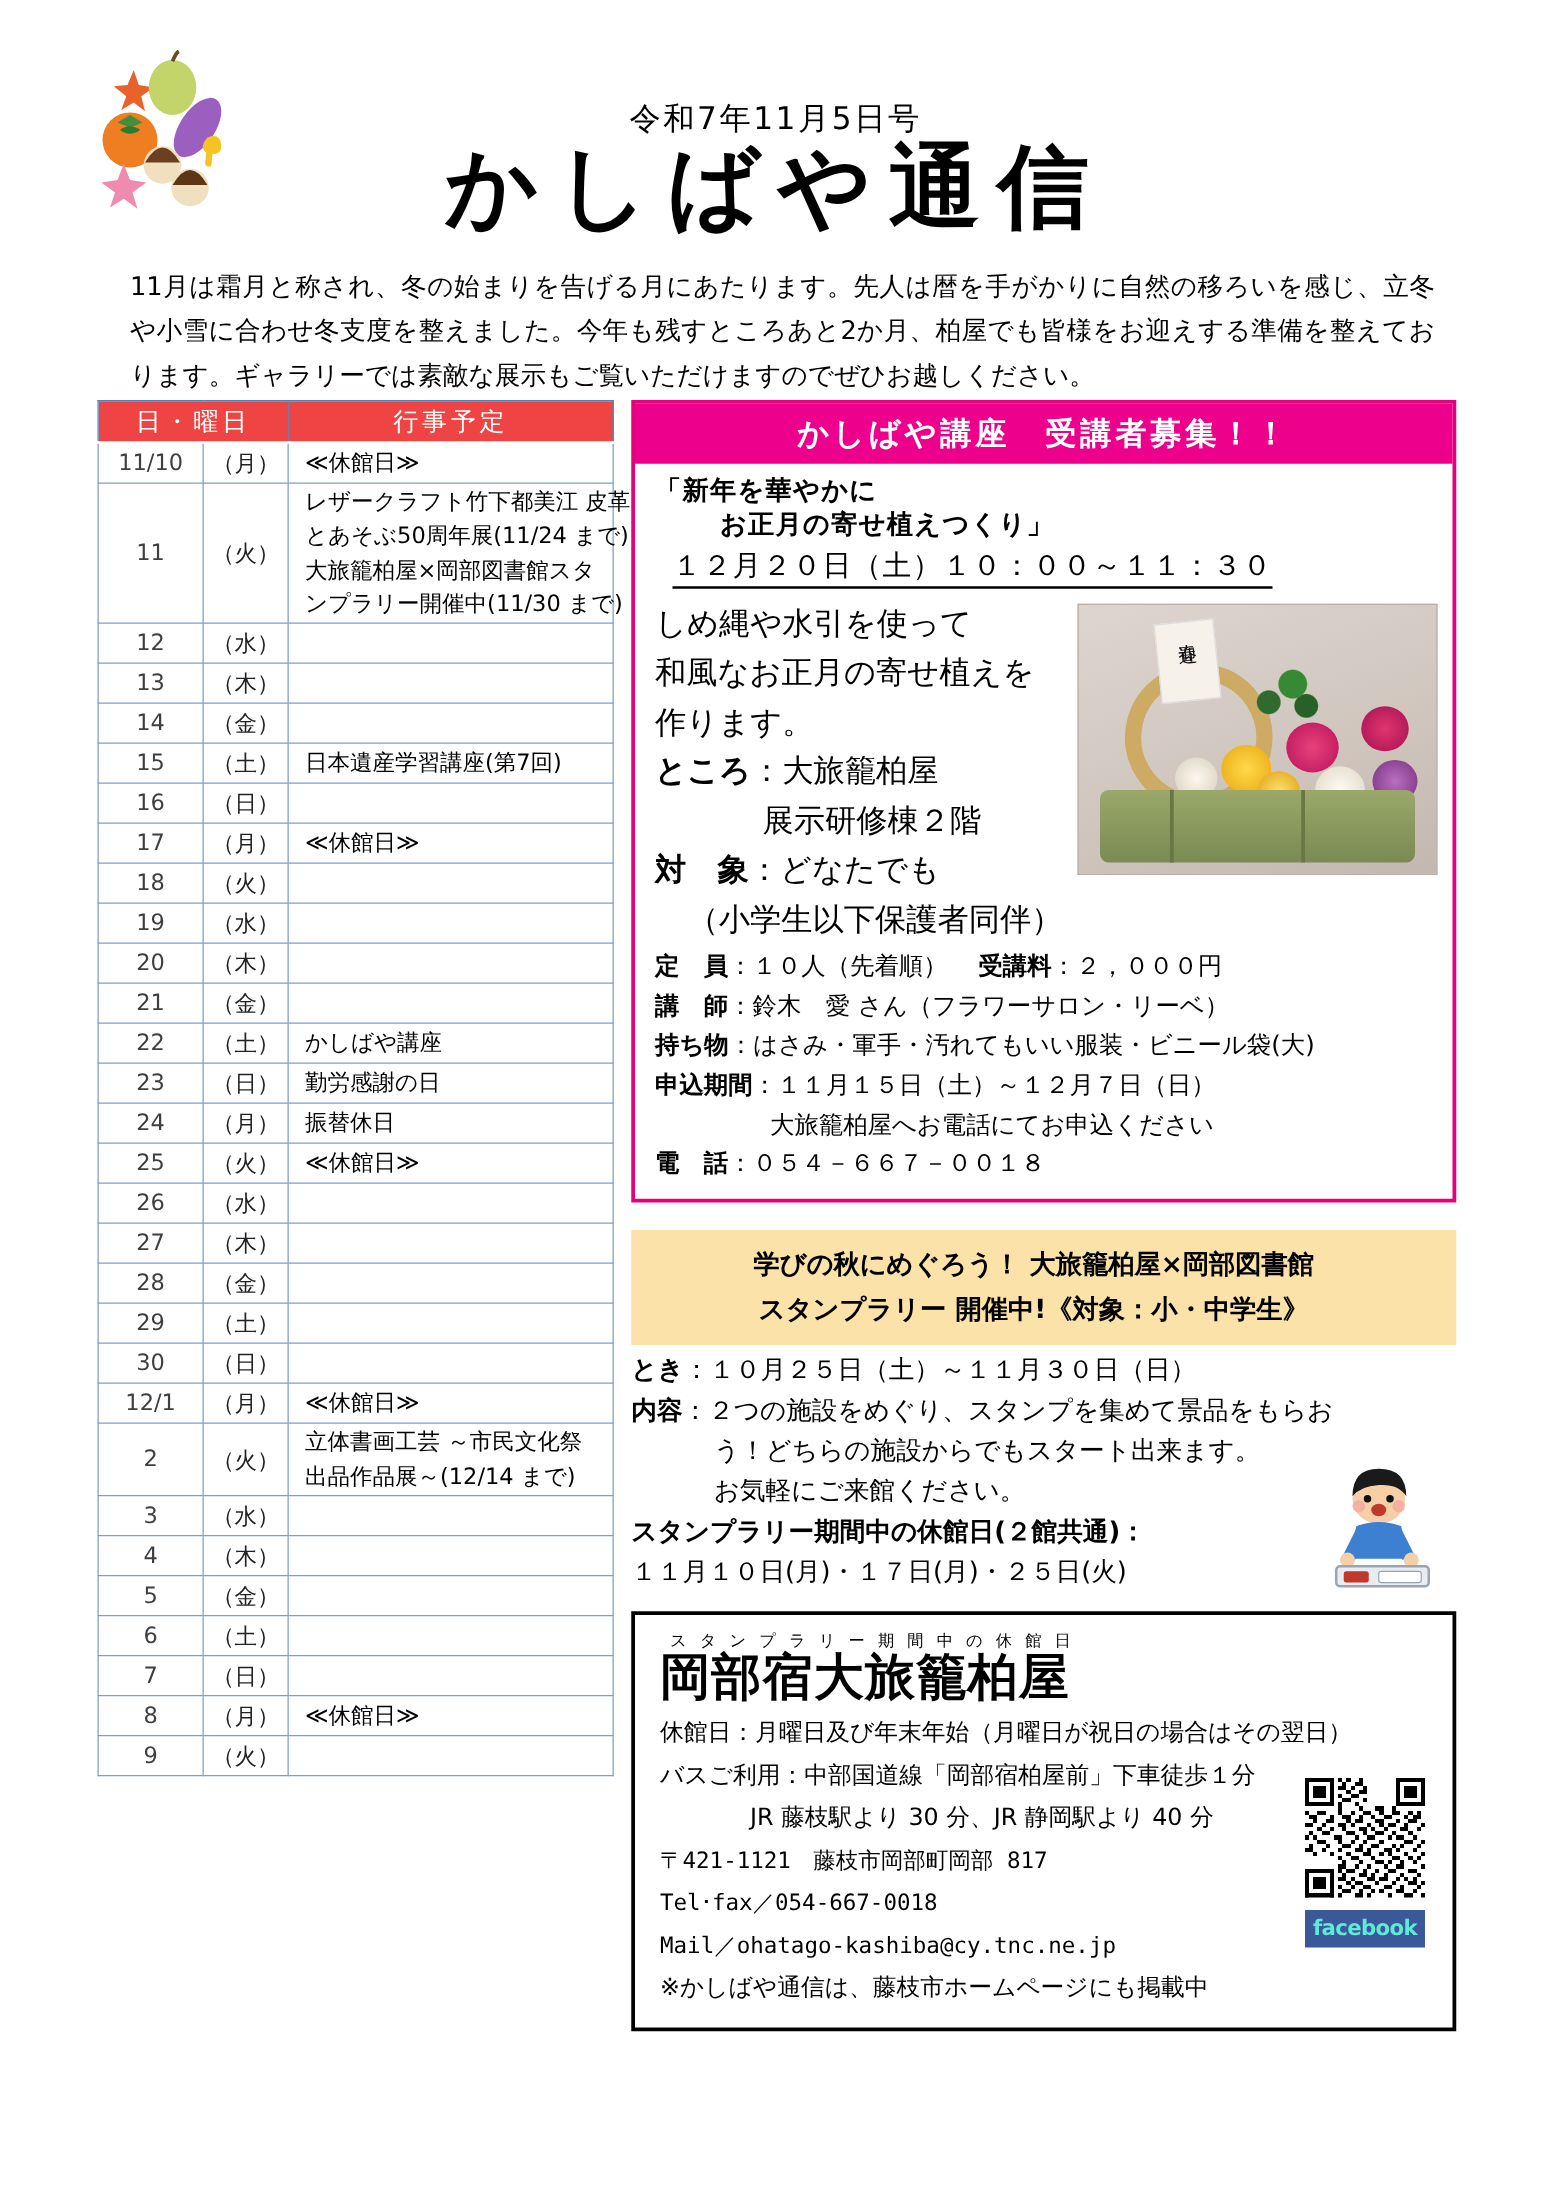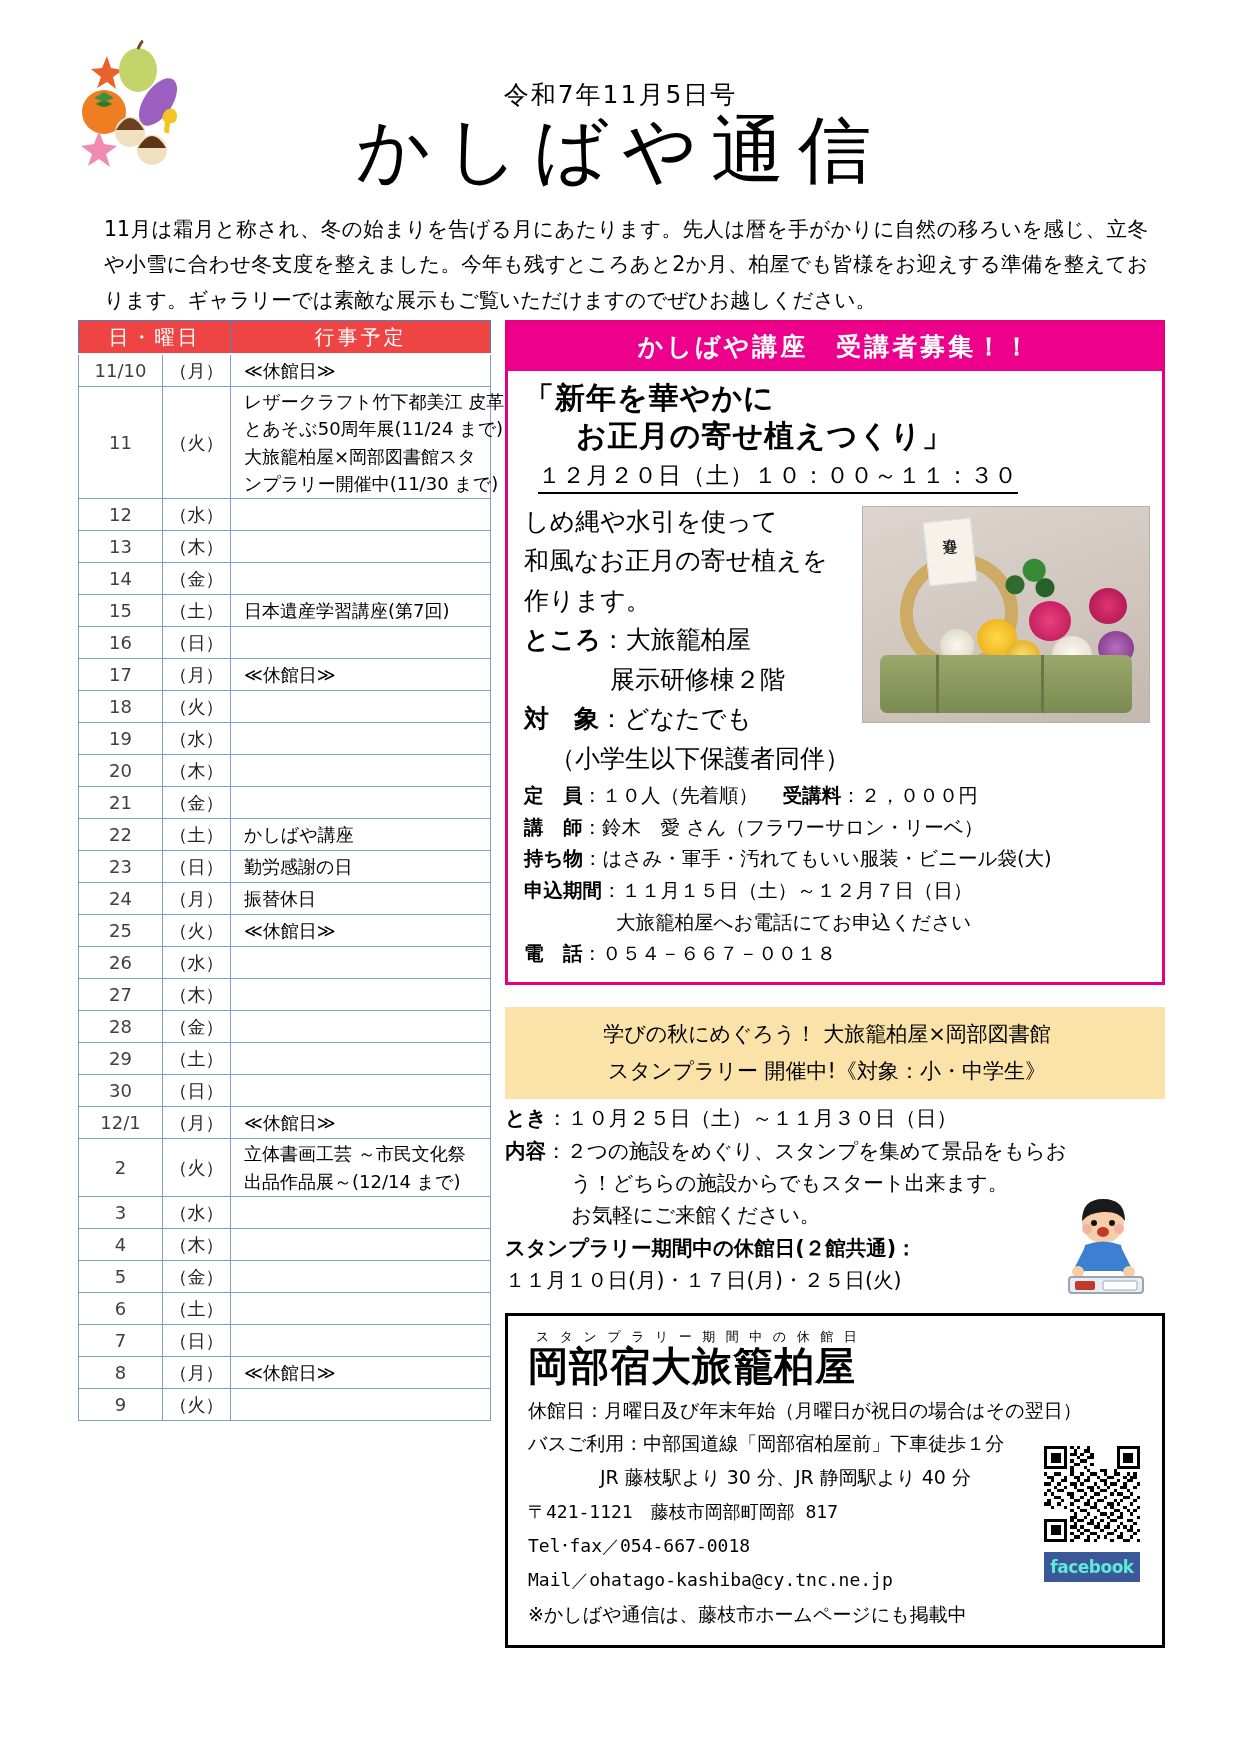--- a/index.html
+++ b/index.html
@@ -39,21 +39,21 @@
     font-size: 25px;
     letter-spacing: 2px;
     font-family: "DejaVu Sans", sans-serif;
   }
   .masthead {
     position: absolute;
     left: 0; right: 0;
     top: 110px;
     text-align: center;
     font-size: 73px;
-    font-weight: normal;
+    font-weight: bold;
     letter-spacing: 14px;
     font-family: "DejaVu Sans", sans-serif;
     line-height: 1.1;
   }
 
   
   .intro {
     position: absolute;
     left: 104px;
     top: 212px;
@@ -137,21 +137,21 @@
     font-weight: bold;
     letter-spacing: 3px;
     padding: 7px 0 8px;
     font-family: "DejaVu Sans", sans-serif;
   }
   .course-body {
     padding: 8px 12px 12px 16px;
     font-family: "DejaVu Sans", sans-serif;
   }
   .course-title {
-    font-size: 30px;
+    font-size: 21px;
     font-weight: bold;
     line-height: 1.28;
     letter-spacing: 1px;
   }
   .course-title .l2 { display: block; padding-left: 52px; }
   .course-dt {
     font-size: 23px;
     letter-spacing: 1px;
     border-bottom: 2px solid #000;
     display: inline-block;
@@ -194,21 +194,21 @@
   .fl.y2 { left:50%; top:62%; width:34px; height:32px; background:radial-gradient(circle,#ffe06a,#dba012); }
   .fl.w1 { left:66%; top:60%; width:40px; height:38px; background:radial-gradient(circle,#fdfbf4,#ded7c4); }
   .fl.w2 { left:27%; top:57%; width:34px; height:33px; background:radial-gradient(circle,#fcf8ef,#d8d0bd); }
   .fl.p1 { left:82%; top:58%; width:36px; height:34px; background:radial-gradient(circle,#b86fc0,#79307f); }
 
   
   .rally-banner {
     background: #fbe2a8;
     padding: 9px 16px 10px 0;
     font-size: 21px;
-    font-weight: normal;
+    font-weight: bold;
     text-align: center;
     line-height: 1.75;
     font-family: "DejaVu Sans", sans-serif;
   }
   .rally-body {
     font-size: 20.5px;
     line-height: 1.58;
     margin-top: 3px;
     position: relative;
     font-family: "DejaVu Sans", sans-serif;

